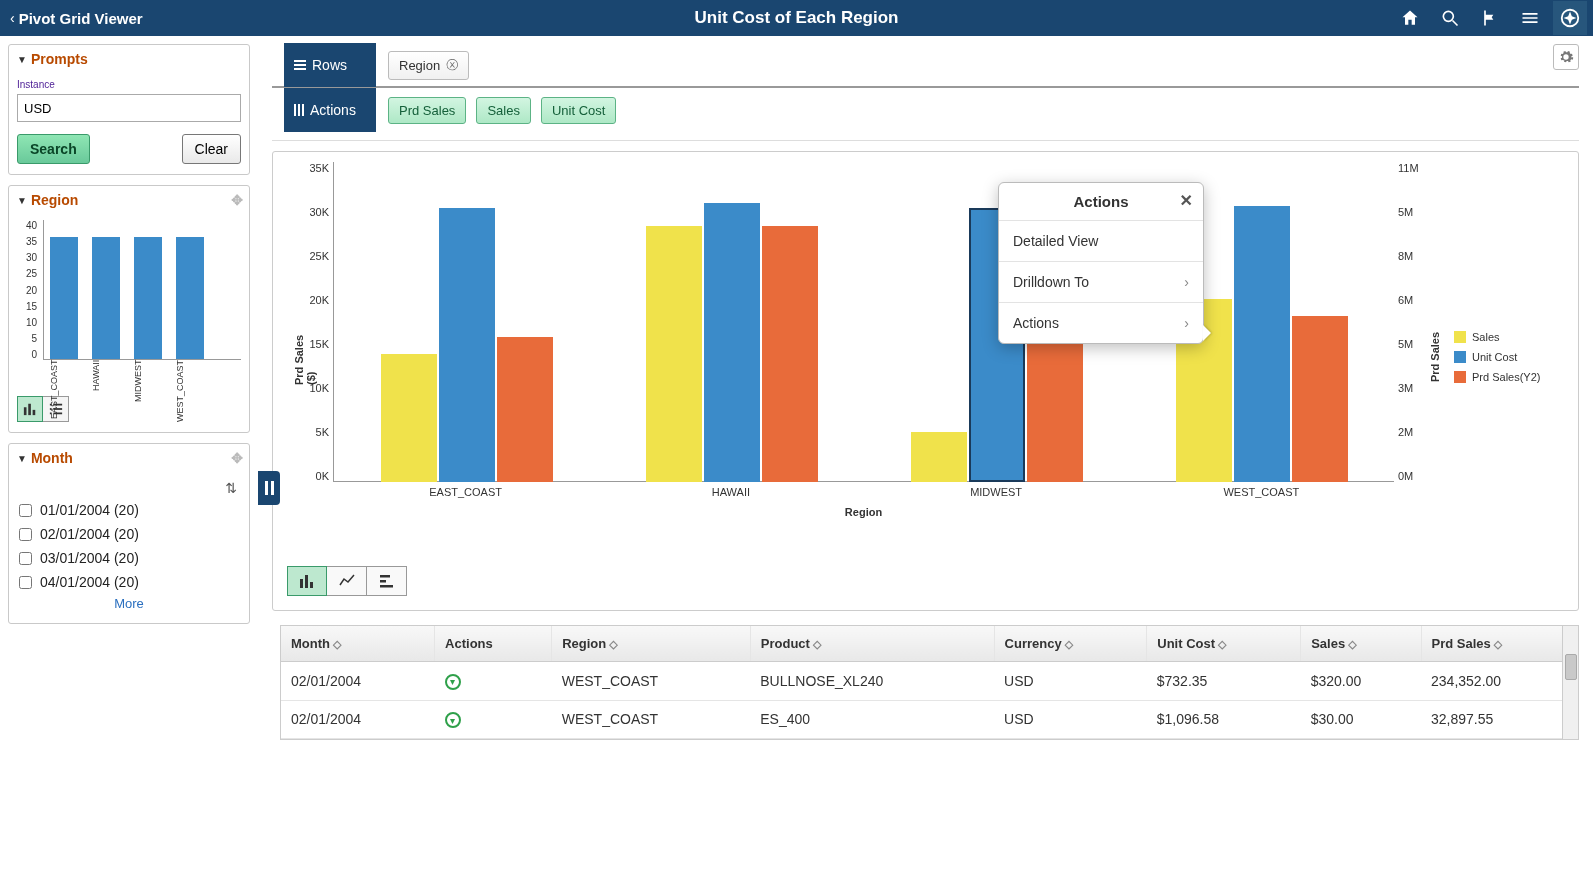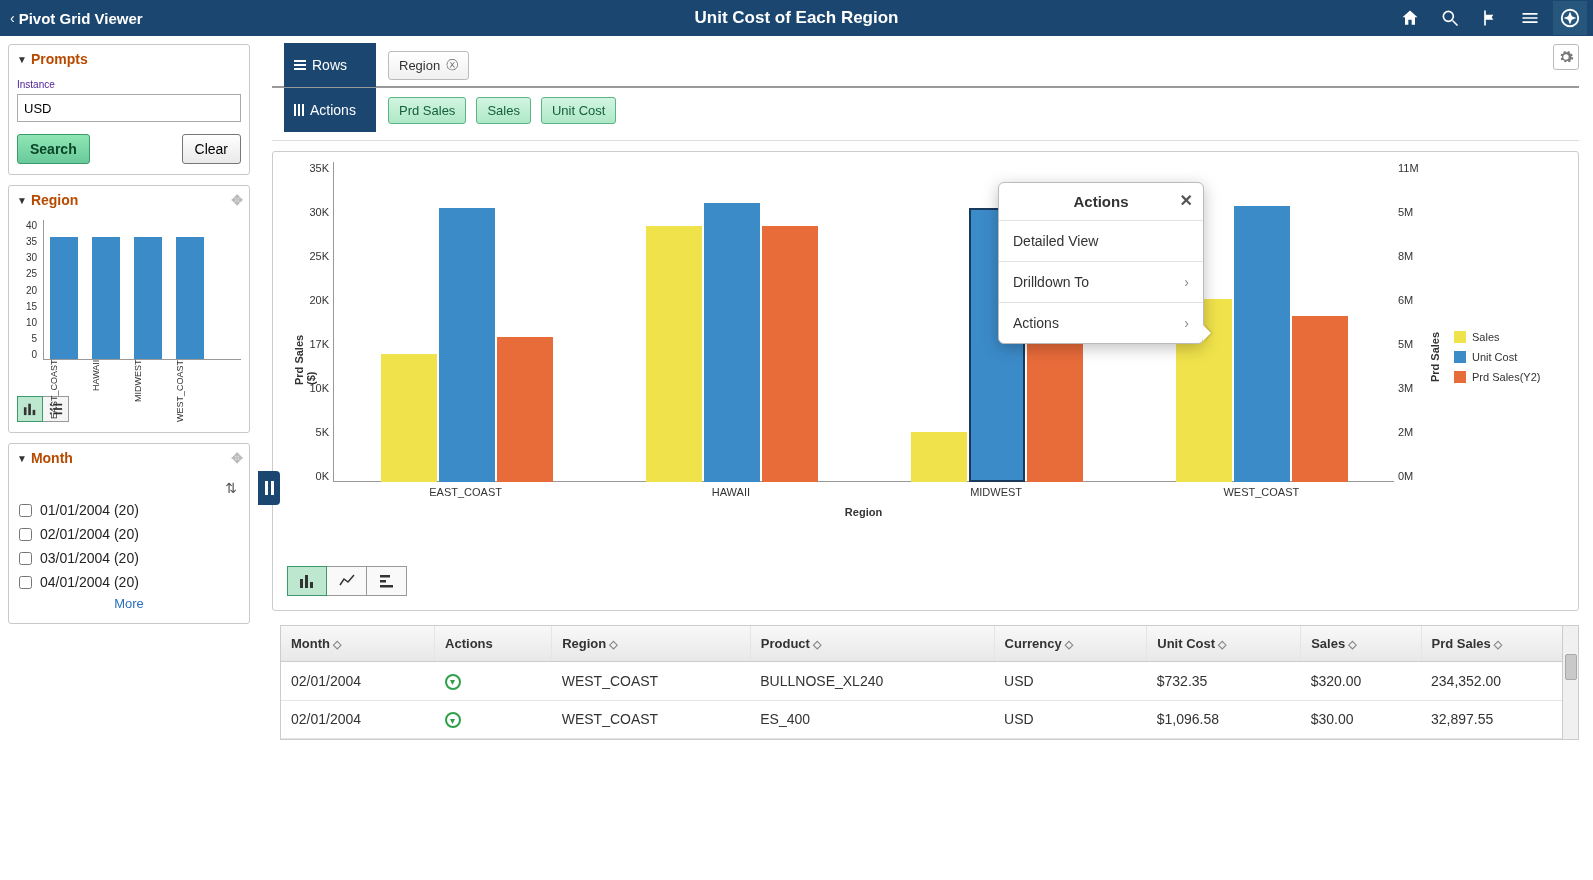--- a/index.html
+++ b/index.html
@@ -329,21 +329,21 @@
 
     <div class="chart-card">
       <div class="main-chart">
         <div class="y-left">
           <div class="y-left-label">Prd Sales ($)</div>
           <div class="y-left-ticks" id="y-left-ticks">
               <div>35K</div>
               <div>30K</div>
               <div>25K</div>
               <div>20K</div>
-              <div>17K</div>
+              <div>15K</div>
               <div>10K</div>
               <div>5K</div>
               <div>0K</div>
             </div>
         </div>
         <div class="plot">
           <div class="plot-inner">
             <div class="groups" id="chart-groups">
                 <div class="grp">
                   <div class="bar y" style="height: 128px;"></div>

